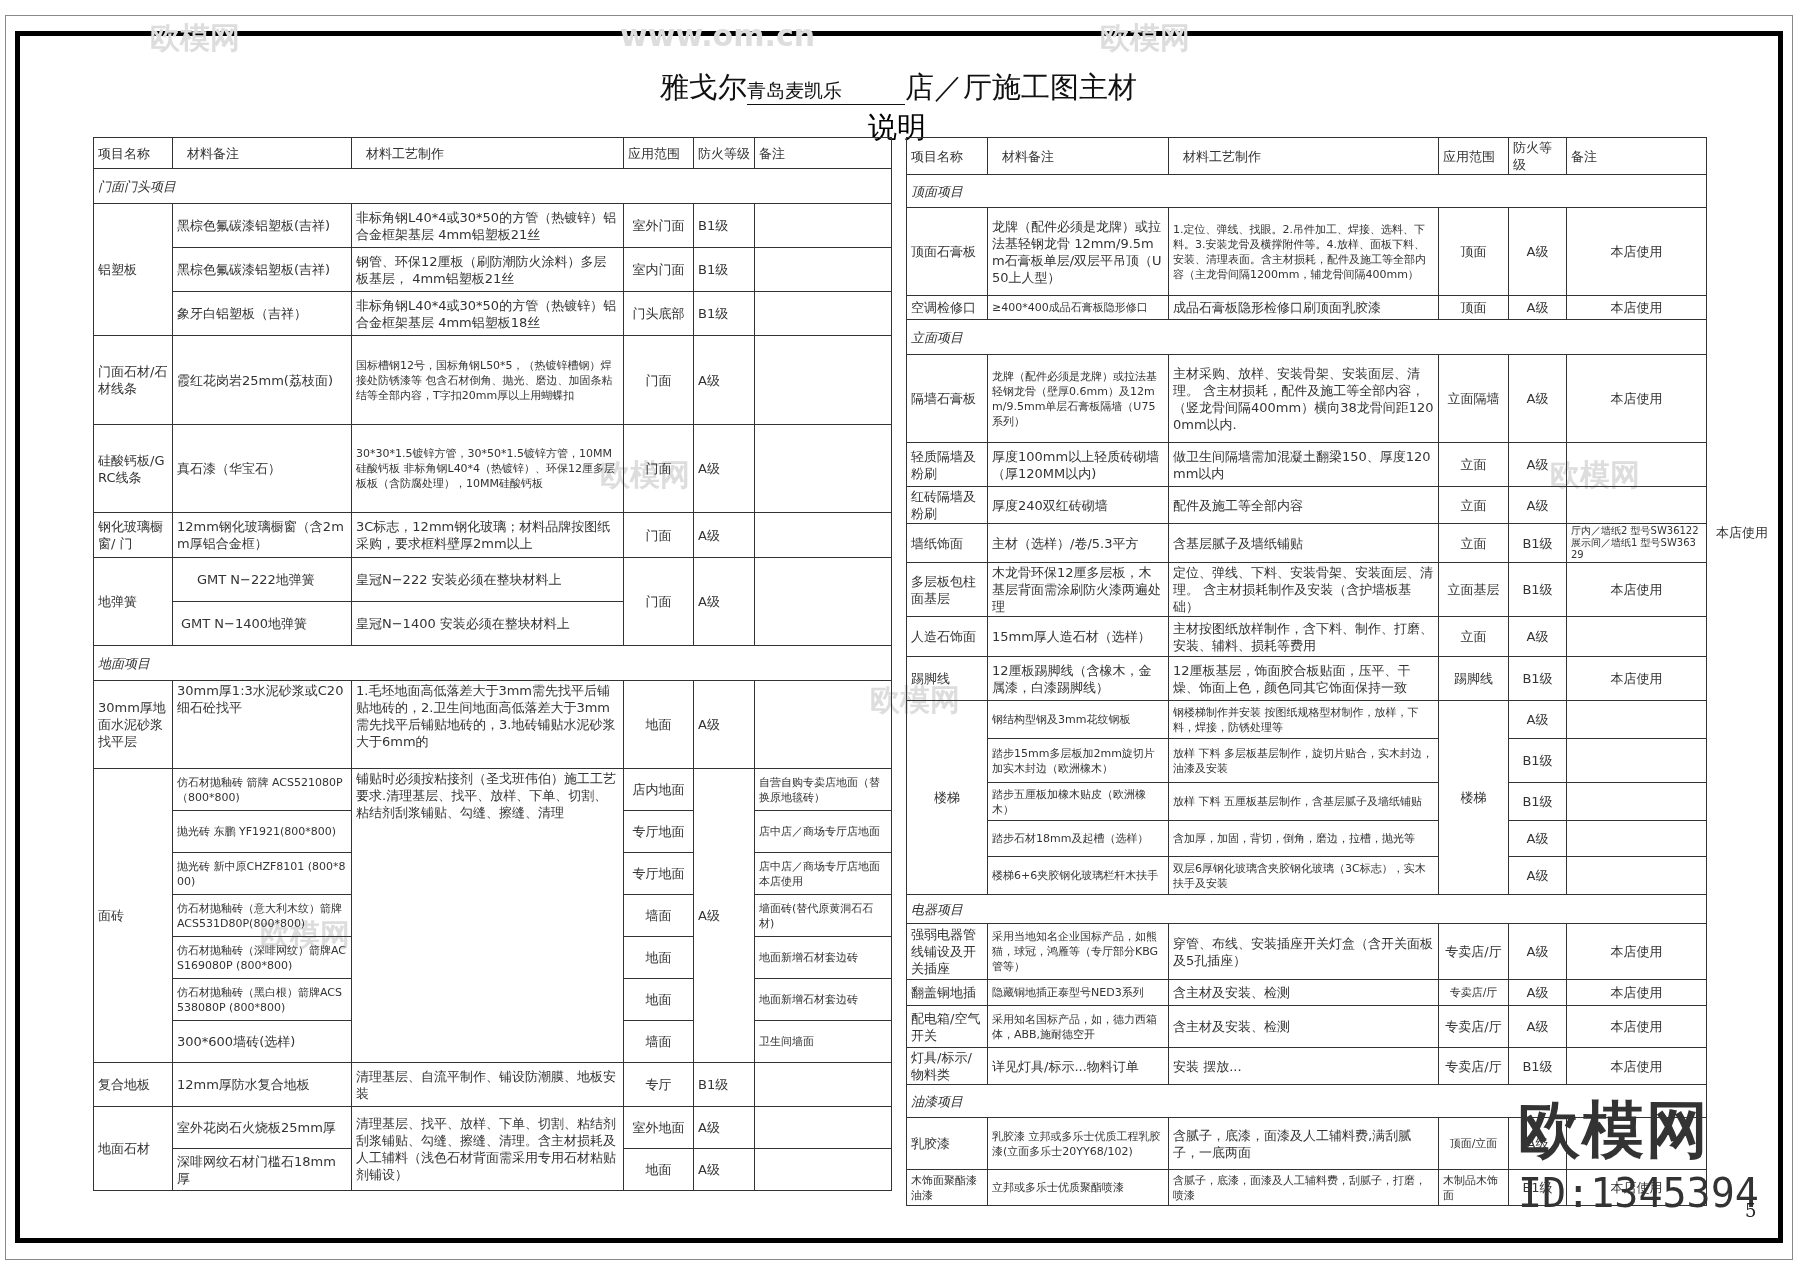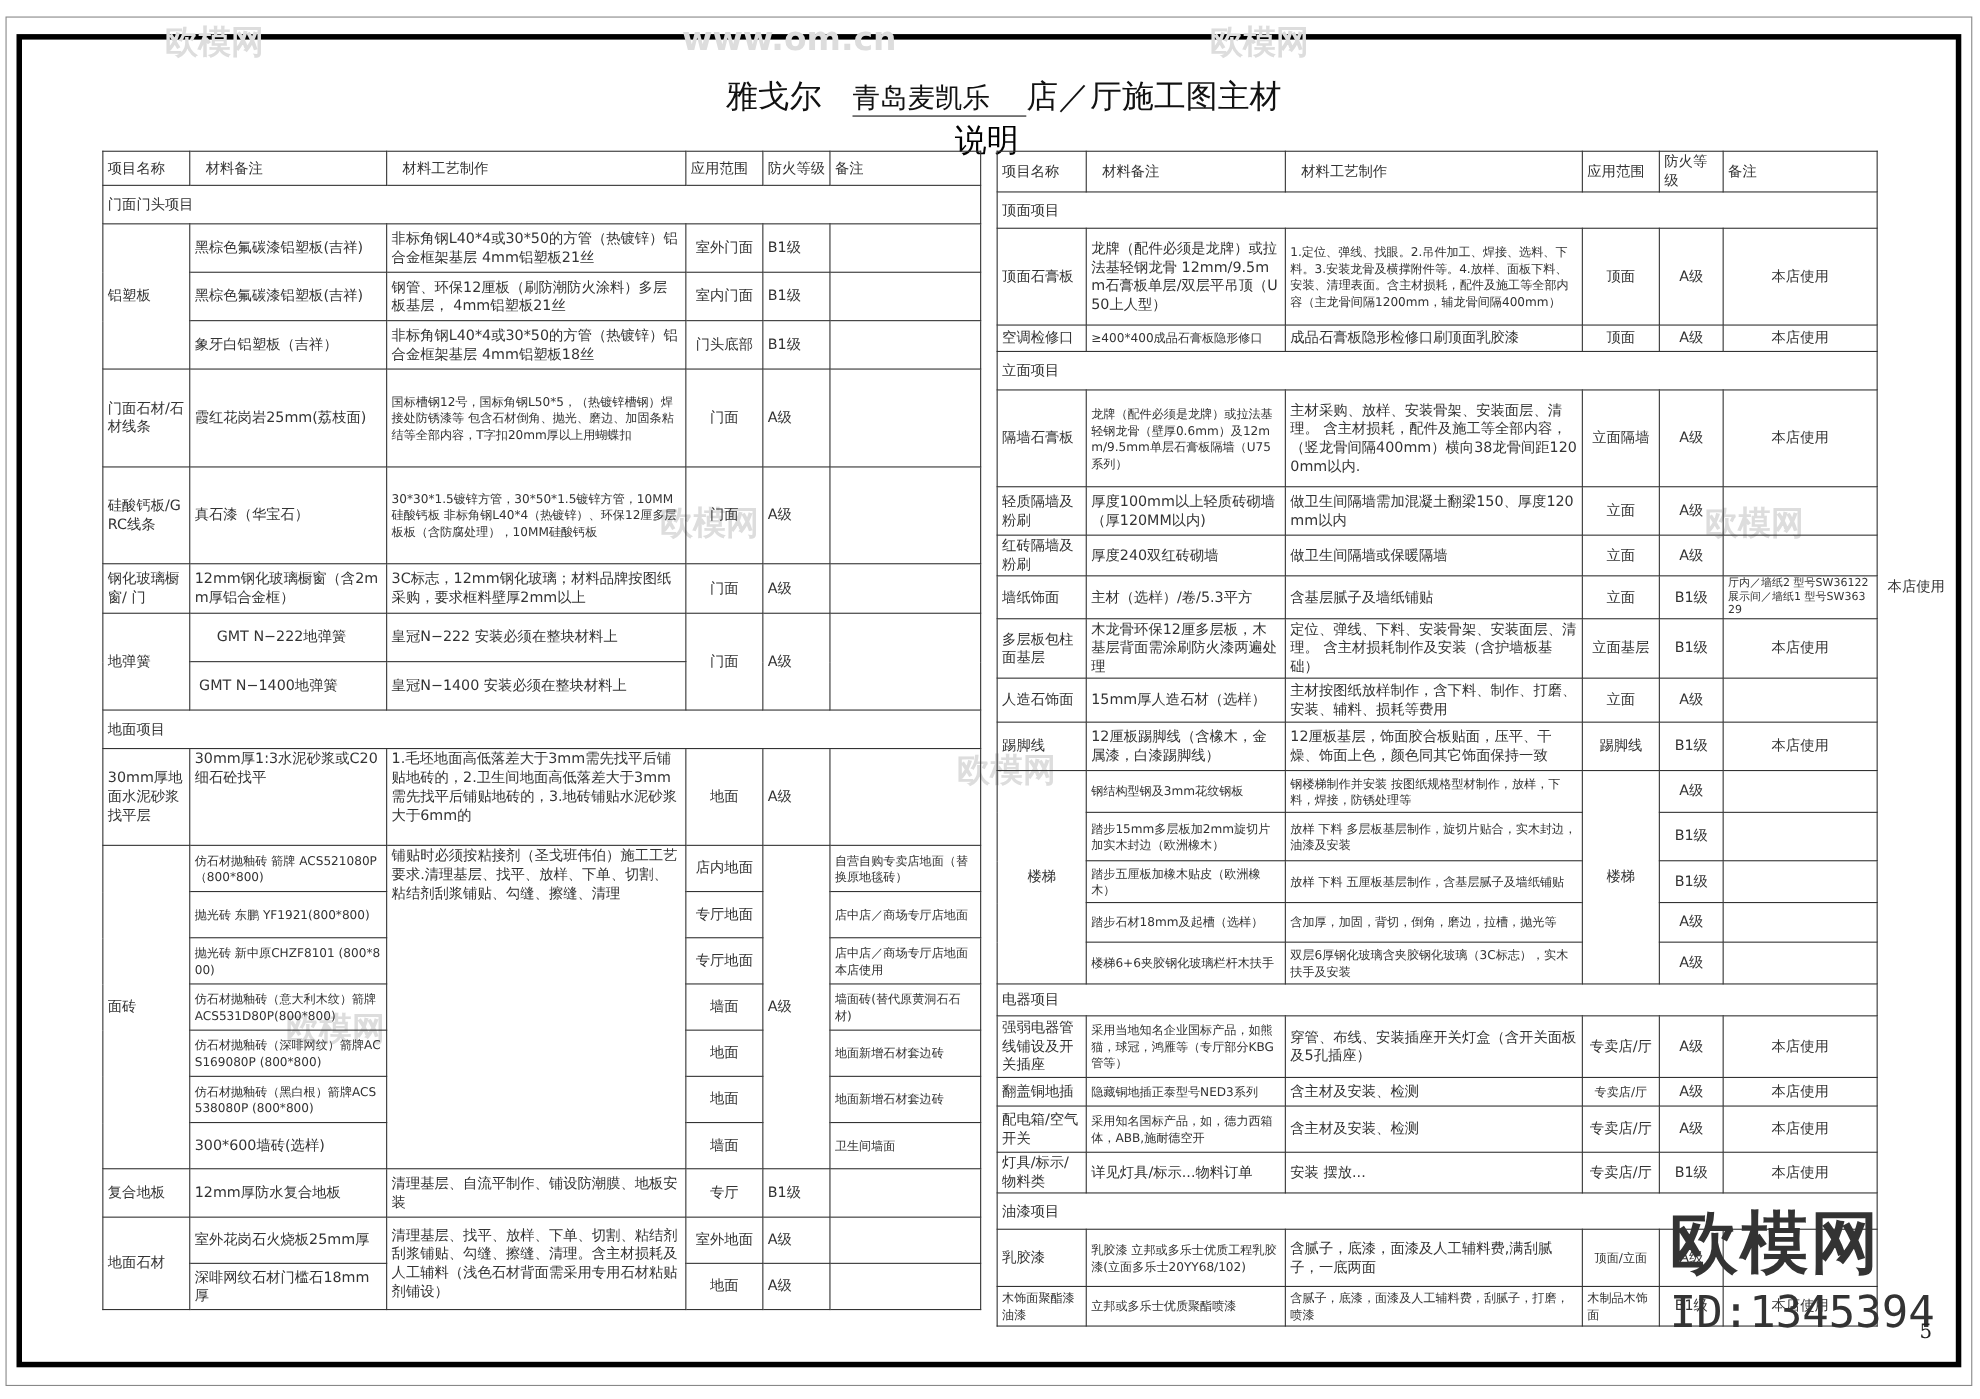--- a/index.html
+++ b/index.html
@@ -1,25 +1,25 @@
 <!DOCTYPE html>
 <html><head>
 <meta charset="utf-8">
 <style>
   html,body{margin:0;padding:0;background:#fff;}
   body{width:1800px;height:1272px;position:relative;overflow:hidden;font-family:"DejaVu Sans","Liberation Sans",sans-serif;color:#222;}
   .frame-outer{position:absolute;left:5px;top:15px;width:1788px;height:1245px;border:1px solid #888;box-sizing:border-box;}
   .frame-inner{position:absolute;left:15px;top:31px;width:1768px;height:1212px;border:5px solid #000;box-sizing:border-box;}
   .title{position:absolute;left:660px;top:68px;font-family:"DejaVu Serif","Liberation Serif",serif;font-size:29px;color:#111;white-space:nowrap;}
-  .title .store{font-size:25px;display:inline-block;min-width:150px;border-bottom:1px solid #111;padding-right:8px;margin-left:28px;}
+  .title .store{font-size:19px;display:inline-block;min-width:150px;border-bottom:1px solid #111;padding-right:8px;}
   .subtitle{position:absolute;left:868px;top:108px;font-family:"DejaVu Serif","Liberation Serif",serif;font-size:29px;color:#000000;}
   .tbl{position:absolute;border-collapse:collapse;table-layout:fixed;font-size:13px;line-height:17px;}
   .tbl td{border:1px solid #333;padding:1px 4px;vertical-align:middle;overflow:hidden;word-break:break-all;color:#333;}
   .tbl td.c{text-align:center;}
-  .tbl td.sec{height:28px;}
+  .tbl td.sec{height:28px;font-style:italic;}
   .tbl td.small{font-size:11px;line-height:15px;}
   .tbl tr.head td{height:28px;margin-top:20px;}
   .page-num{position:absolute;left:1745px;top:1200px;font-family:"DejaVu Serif","Liberation Serif",serif;font-size:18px;color:#222;}
   .wm-brand{position:absolute;left:1518px;top:1088px;font-size:62px;font-weight:bold;color:#333;letter-spacing:2px;}
   .wm-id{position:absolute;left:1518px;top:1170px;font-size:40px;color:#333;font-family:"DejaVu Sans Mono","Liberation Mono",monospace;}
   .wm-faint{position:absolute;color:#ddd;font-size:30px;font-weight:bold;pointer-events:none;}
 </style>
 </head>
 <body>
 
@@ -250,21 +250,21 @@
     <td>轻质隔墙及粉刷</td>
     <td>厚度100mm以上轻质砖砌墙（厚120MM以内)</td>
     <td>做卫生间隔墙需加混凝土翻梁150、厚度120mm以内</td>
     <td class="c">立面</td>
     <td class="c">A级</td>
     <td class="c"></td>
   </tr>
   <tr style="height:36px">
     <td>红砖隔墙及粉刷</td>
     <td>厚度240双红砖砌墙</td>
-    <td>做卫生间隔墙或保暖隔墙</td>
+    <td>配件及施工等全部内容</td>
     <td class="c">立面</td>
     <td class="c">A级</td>
     <td class="c"></td>
   </tr>
   <tr style="height:30px">
     <td>墙纸饰面</td>
     <td>主材（选样）/卷/5.3平方</td>
     <td>含基层腻子及墙纸铺贴</td>
     <td class="c">立面</td>
     <td class="c">B1级</td>

